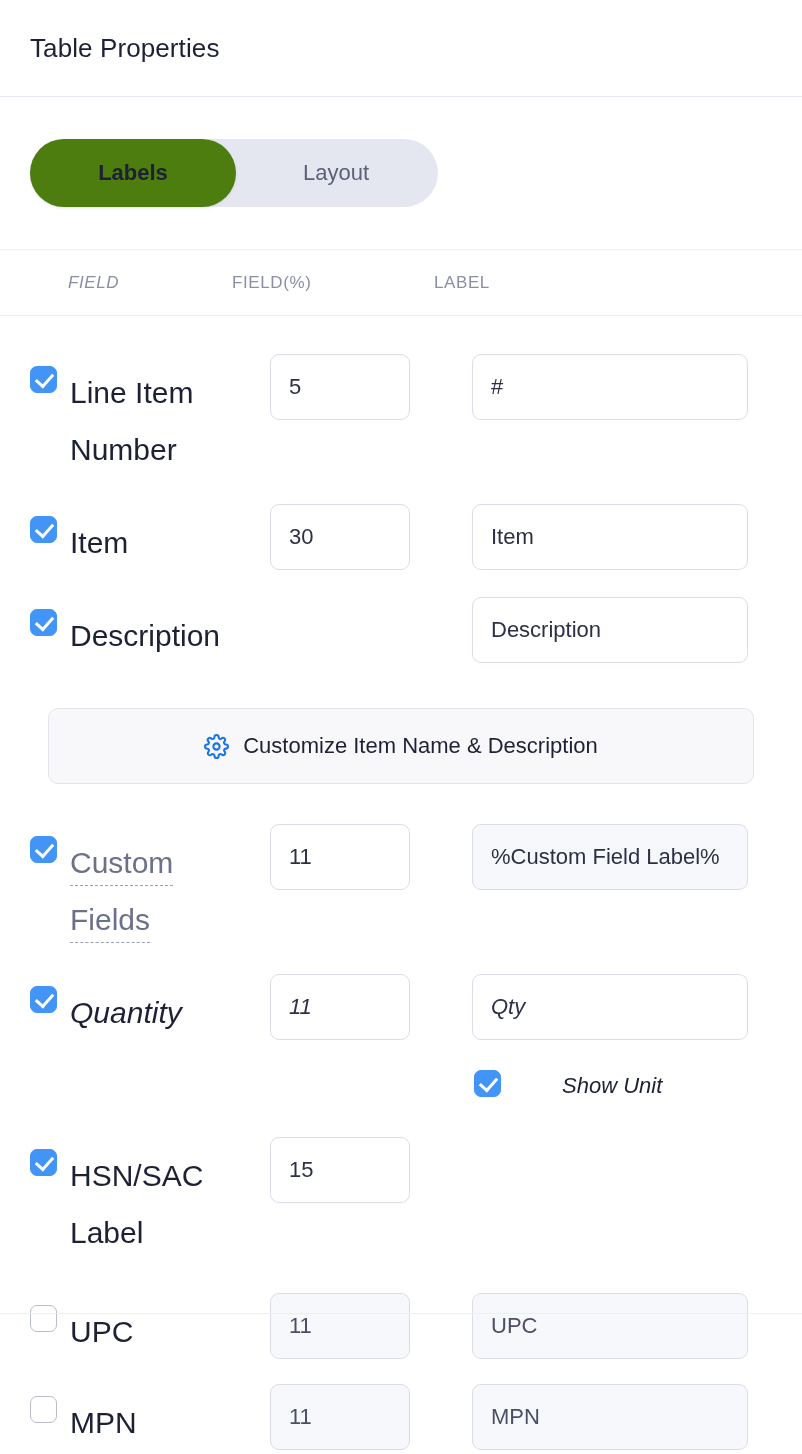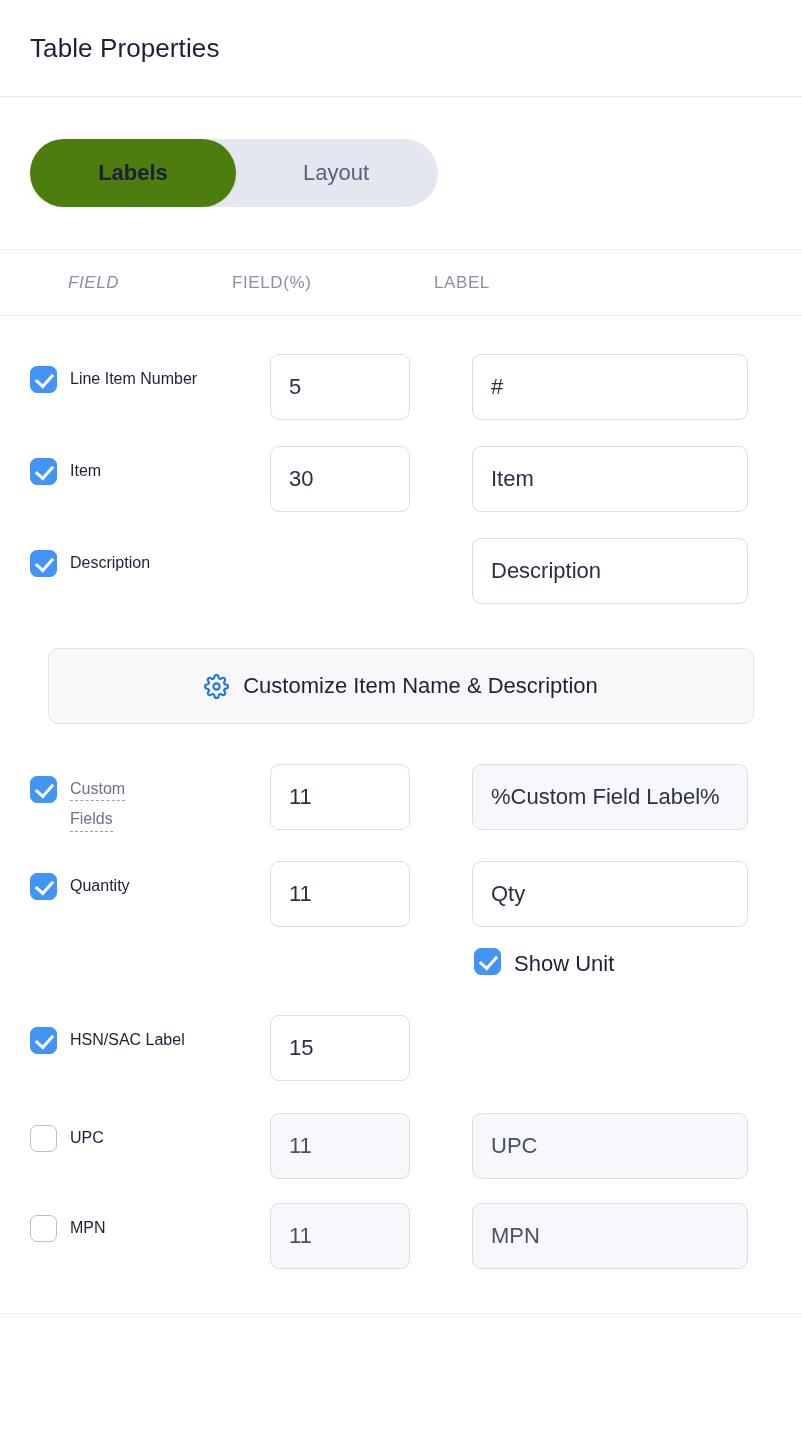--- a/index.html
+++ b/index.html
@@ -94,21 +94,21 @@
   .row {
     display: flex;
     align-items: flex-start;
     padding: 0 0 0 0;
     min-height: 66px;
   }
   .row.r-lineitem   { margin-top: 22px; }
   .row.r-item       { margin-top: 26px; }
   .row.r-desc       { margin-top: 26px; }
   .row.r-custom     { margin-top: 40px; }
-  .row.r-qty        { margin-top: 26px; }
+  .row.r-qty        { margin-top: 26px; font-style: italic; }
   .row.r-hsn        { margin-top: 32px; }
   .row.r-upc        { margin-top: 32px; }
   .row.r-mpn        { margin-top: 24px; }
 
   .cell-field {
     width: 270px;
     display: flex;
     align-items: flex-start;
     padding-left: 30px;
     padding-top: 10px;
@@ -141,21 +141,21 @@
     border: solid #ffffff;
     border-width: 0 3px 3px 0;
     transform: rotate(42deg);
   }
   .cb.off {
     background: #ffffff;
     border: 1.5px solid #b9bcc9;
   }
 
   .field-text {
-    font-size: 16px;
+    font-size: 30px;
     color: #1c2135;
     line-height: 1.9;
     max-width: 170px;
   }
   .field-text.muted {
     color: #6c718a;
   }
   .field-text .dashed-line {
     border-bottom: 1.5px dashed #9aa0b4;
     display: inline-block;
@@ -202,22 +202,23 @@
     font-size: 22px;
     color: #1c2135;
     cursor: pointer;
   }
   .gear-icon { width: 25px; height: 25px; display: block; }
 
   
   .subcheck {
     display: flex;
     align-items: flex-start;
-    margin-top: 18px;
+    margin-top: 27px;
     padding-left: 2px;
+    gap: 48px;
   }
   .subcheck .cb { margin-top: 3px; }
   .subcheck-label {
     font-size: 22px;
     color: #1c2135;
     line-height: 1.72;
     max-width: 190px;
   }
 
   .bottom-rule {

